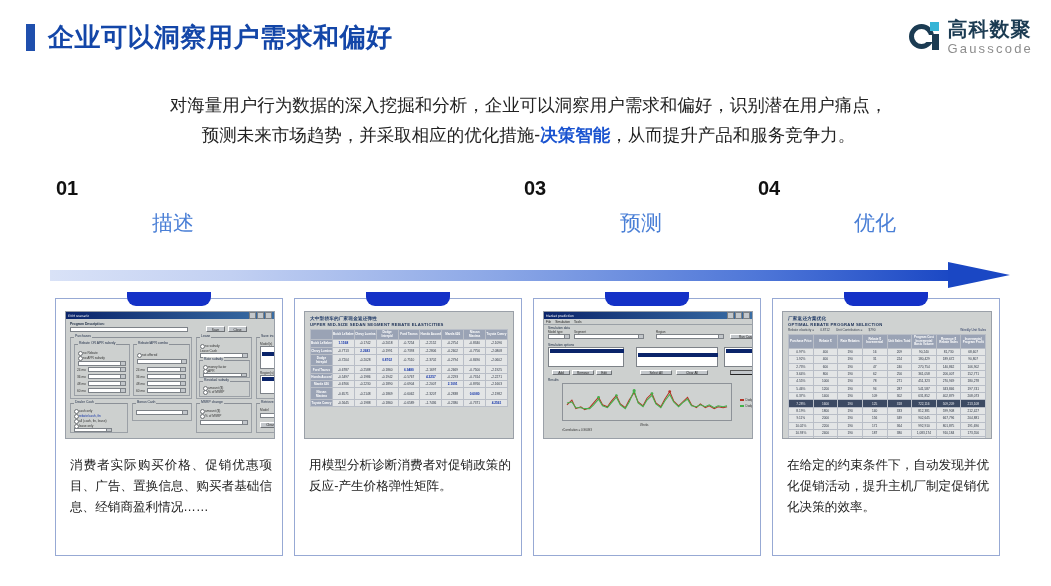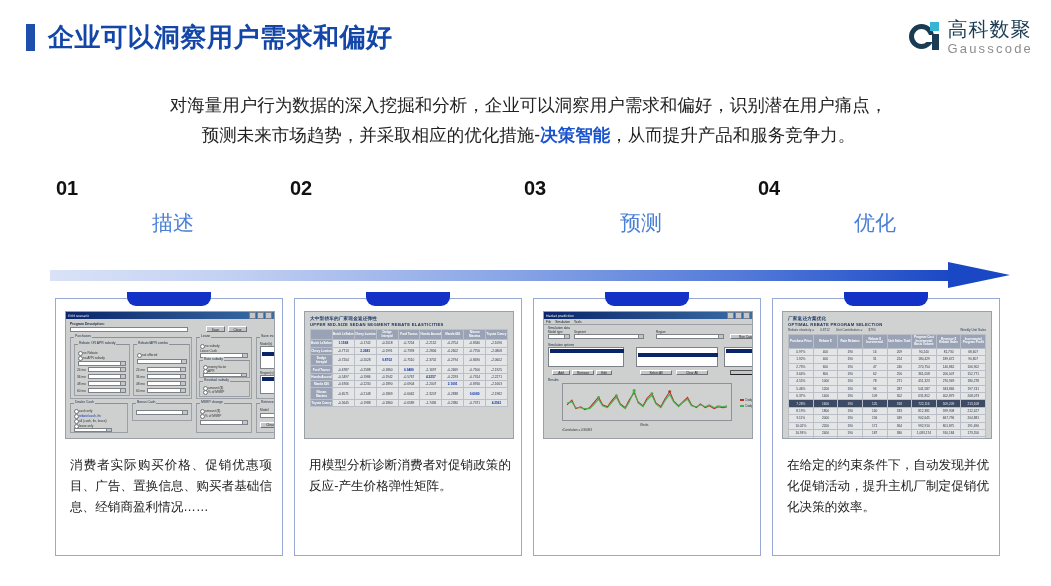--- a/index.html
+++ b/index.html
@@ -90,21 +90,21 @@
     position: absolute;
     right: 0px;
     top: 12px;
     width: 7px;
     height: 16px;
     background: #1b3b52;
   }
   .logo-text { line-height: 1; }
   .logo-cn {
     font-size: 20px;
-    font-weight: normal;
+    font-weight: bold;
     color: #1b3b52;
     letter-spacing: 1px;
   }
   .logo-en {
     font-size: 13px;
     color: #8d8d8d;
     letter-spacing: 2.2px;
     margin-top: 3px;
   }
 
@@ -466,21 +466,20 @@
   <span>对海量用户行为数据的深入挖掘和分析，企业可以洞察用户需求和偏好，识别潜在用户痛点，</span><br>
   <span>预测未来市场趋势，并采取相应的优化措施-</span><span class="hl">决策智能</span><span>，从而提升产品和服务竞争力。</span>
 </div>
 
 <div class="steps">
   <div class="step">
     <div class="step-num">01</div>
     <div class="step-label">描述</div>
   </div>
   <div class="step">
-    <div class="step-num">02</div>
   </div>
   <div class="step">
     <div class="step-num">03</div>
     <div class="step-label">预测</div>
   </div>
   <div class="step">
     <div class="step-num">04</div>
     <div class="step-label">优化</div>
   </div>
 </div>

